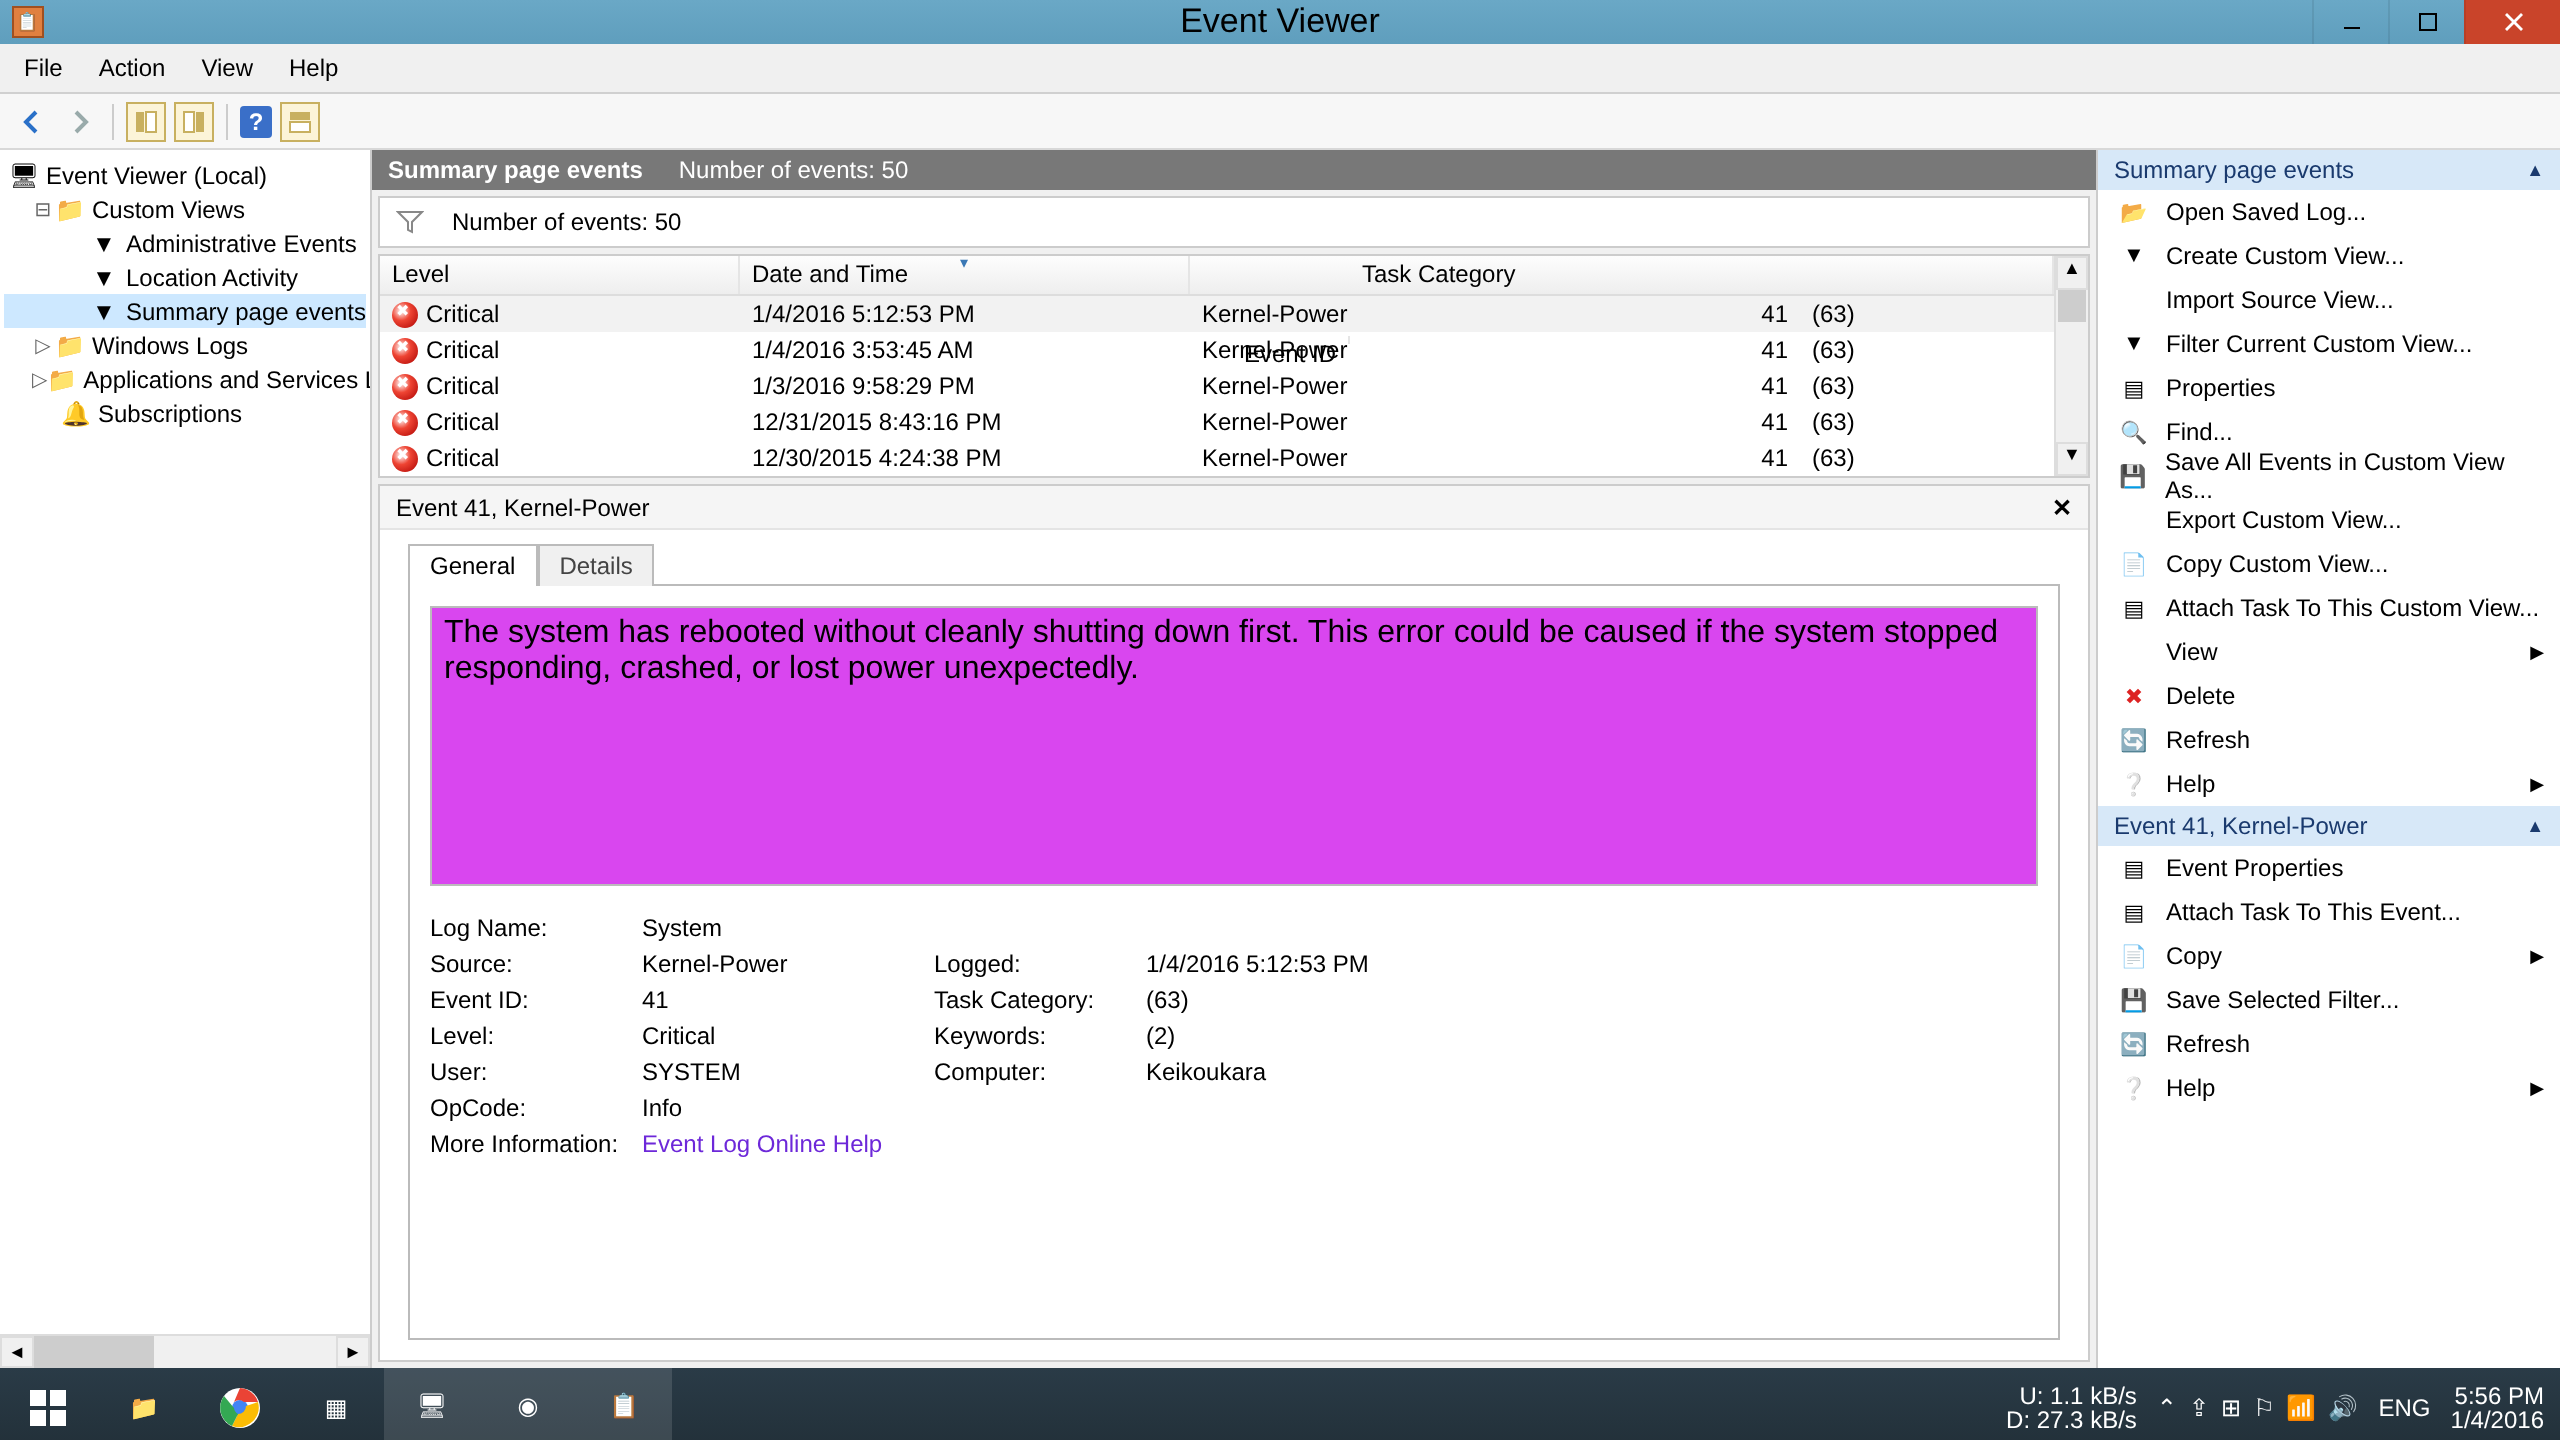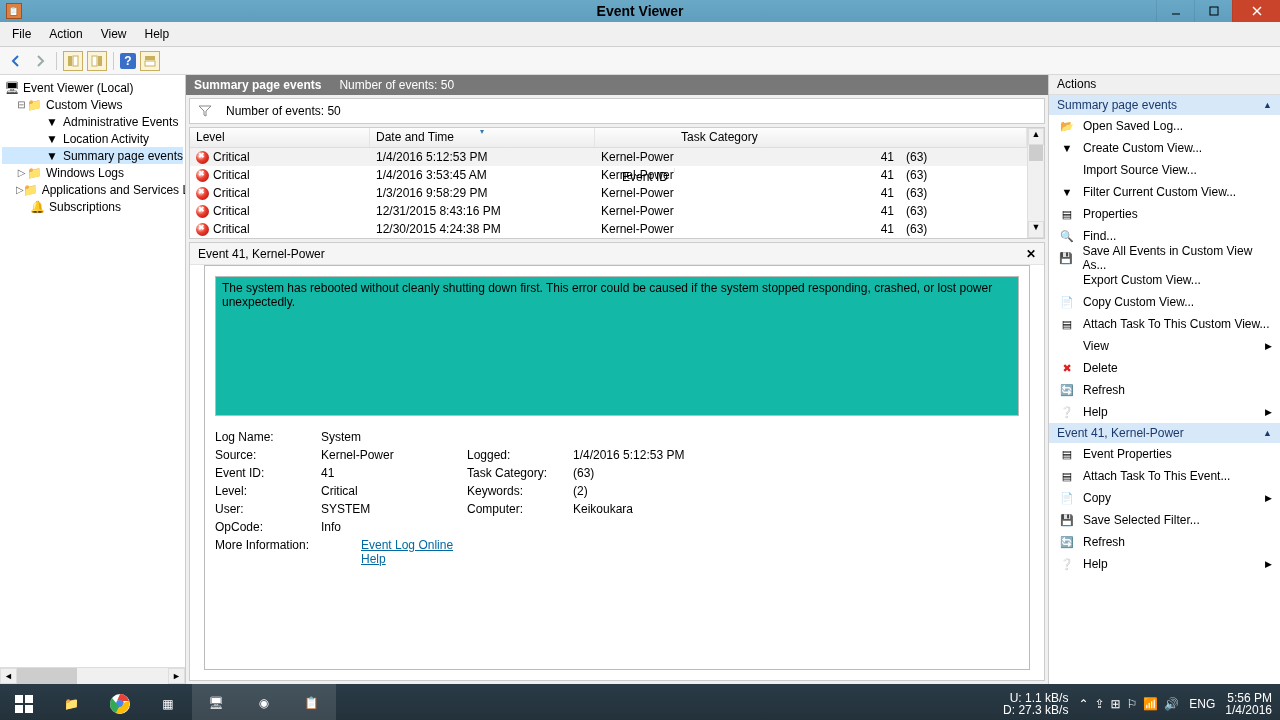--- a/index.html
+++ b/index.html
@@ -1,21 +1,21 @@
 <!DOCTYPE html>
 <html><head>
 <meta charset="utf-8">
 <style>
 * { box-sizing: border-box; margin: 0; padding: 0; font-family: "Segoe UI", Tahoma, sans-serif; font-size: 12px; }
 html, body { width: 1280px; height: 720px; overflow: hidden; background: #fff; }
 
 
 .titlebar { height: 22px; background: linear-gradient(#6aa8c6,#5f9ebd); display:flex; align-items:center; color:#000; position:relative; }
 .titlebar .ticon { width:16px; height:16px; margin:0 6px; background:#e08040; border:1px solid #a05020; font-size:9px; display:flex; align-items:center; justify-content:center; }
-.titlebar .title { position:absolute; left:50%; transform:translateX(-50%); font-size:14px;font-weight:bold; }
+.titlebar .title { position:absolute; left:50%; transform:translateX(-50%); font-size:17px; }
 .winbtns { margin-left:auto; display:flex; height:100%; }
 .winbtn { width:38px; display:flex; align-items:center; justify-content:center; border-left:1px solid rgba(0,0,0,0.08); }
 .winbtn.close { background:#c9442a; color:#fff; width:48px; }
 .winbtn svg { width:10px; height:10px; }
 
 
 .menubar { height:21px; background:#f0f0f0; border-bottom:1px solid #d0d0d0; display:flex; align-items:center; padding:12px 4px; gap:2px;}
 .menubar .mitem { padding:2px 8px; }
 
 
@@ -59,24 +59,24 @@
 .gridscroll .arr{height:17px; border:1px solid #ddd; text-align:center; font-size:9px;}
 .gridscroll .thumb{position:absolute; top:17px; left:1px; right:1px; height:16px; background:#cdcdcd;}
 
 .detailpane { margin:3px; border:1px solid #ccc; background:#fff; flex:1; display:flex; flex-direction:column;}
 .detailhdr { height:22px; background:#f5f5f5; display:flex; align-items:center; padding:0 8px; border-bottom:1px solid #e4e4e4;}
 .detailhdr .x { margin-left:auto; font-weight:bold; cursor:default;}
 .tabs { display:flex; padding:6px 10px 0 14px; gap:0;}
 .tab { padding:3px 10px; background:#fff; border:1px solid #bbb; border-bottom:none; position:relative; top:1px;}
 .tab.inactive { background:#f0f0f0; color:#444;}
 .tabbody { margin:0 14px 10px 14px; border:1px solid #bbb; flex:1; padding:10px; display:flex; flex-direction:column;}
-.msgbox { border:1px solid #bbb; background:#14b8a6; padding:4px 6px; height:140px; font-size:12px; }
+.msgbox { border:1px solid #bbb; background:#d946ef; padding:4px 6px; height:140px; font-size:16px; }
 .props { margin-top:14px; display:grid; grid-template-columns: 100px 140px 100px 160px; row-gap:4px; column-gap:6px; font-size:12px;}
 .props .lab{ }
-a.link { color:#0369a1; text-decoration:underline;margin-left:40px;}
+a.link { color:#6d28d9; }
 
 
 .actions { width:232px; border-left:1px solid #ccc; background:#fff; display:flex; flex-direction:column;}
 .actions .atitle { height:20px; background:#f0f0f0; border-bottom:1px solid #ddd; padding:2px 8px; font-size:12px;}
 .actions .asub { background:#d7e8f8; padding:3px 8px; color:#1a3a6e; font-size:13px; display:flex; align-items:center;}
 .actions .asub .caret{margin-left:auto; font-size:9px;}
 .alist { }
 .aitem { display:flex; align-items:center; height:22px; padding:0 8px 0 10px; gap:8px;}
 .aitem .ai { width:16px; height:16px; display:flex; align-items:center; justify-content:center; font-size:11px;}
 .aitem .arrow { margin-left:auto; font-size:9px;}
@@ -288,20 +288,24 @@
         <div class="thumb"></div>
         <div class="arr" style="position:absolute;bottom:0;left:0;right:0;">▼</div>
       </div>
     </div>
 
     <div class="detailpane">
       <div class="detailhdr">
         <span>Event 41, Kernel-Power</span>
         <span class="x">✕</span>
       </div>
+      <div class="tabs">
+        <div class="tab">General</div>
+        <div class="tab inactive">Details</div>
+      </div>
       <div class="tabbody">
         <div class="msgbox">The system has rebooted without cleanly shutting down first. This error could be caused if the system stopped responding, crashed, or lost power unexpectedly.</div>
         <div class="props">
           <span class="lab">Log Name:</span>
             <span>System</span>
             <span></span>
             <span></span>
           <span class="lab">Source:</span>
             <span>Kernel-Power</span>
           <span class="lab">Logged:</span>
@@ -325,21 +329,20 @@
           <span class="lab">More Information:</span>
             <a class="link">Event Log Online Help</a>
             <span></span>
             <span></span>
         </div>
       </div>
     </div>
   </div>
 
   <div class="actions">
-    <div class="atitle">Actions</div>
     <div class="asub">
         <span>Summary page events</span>
         <span class="caret">▲</span>
       </div>
     <div class="alist" id="alist1">
         <div class="aitem">
           <span class="ai">📂</span>
           <span>Open Saved Log...</span>
         </div>
         <div class="aitem">

